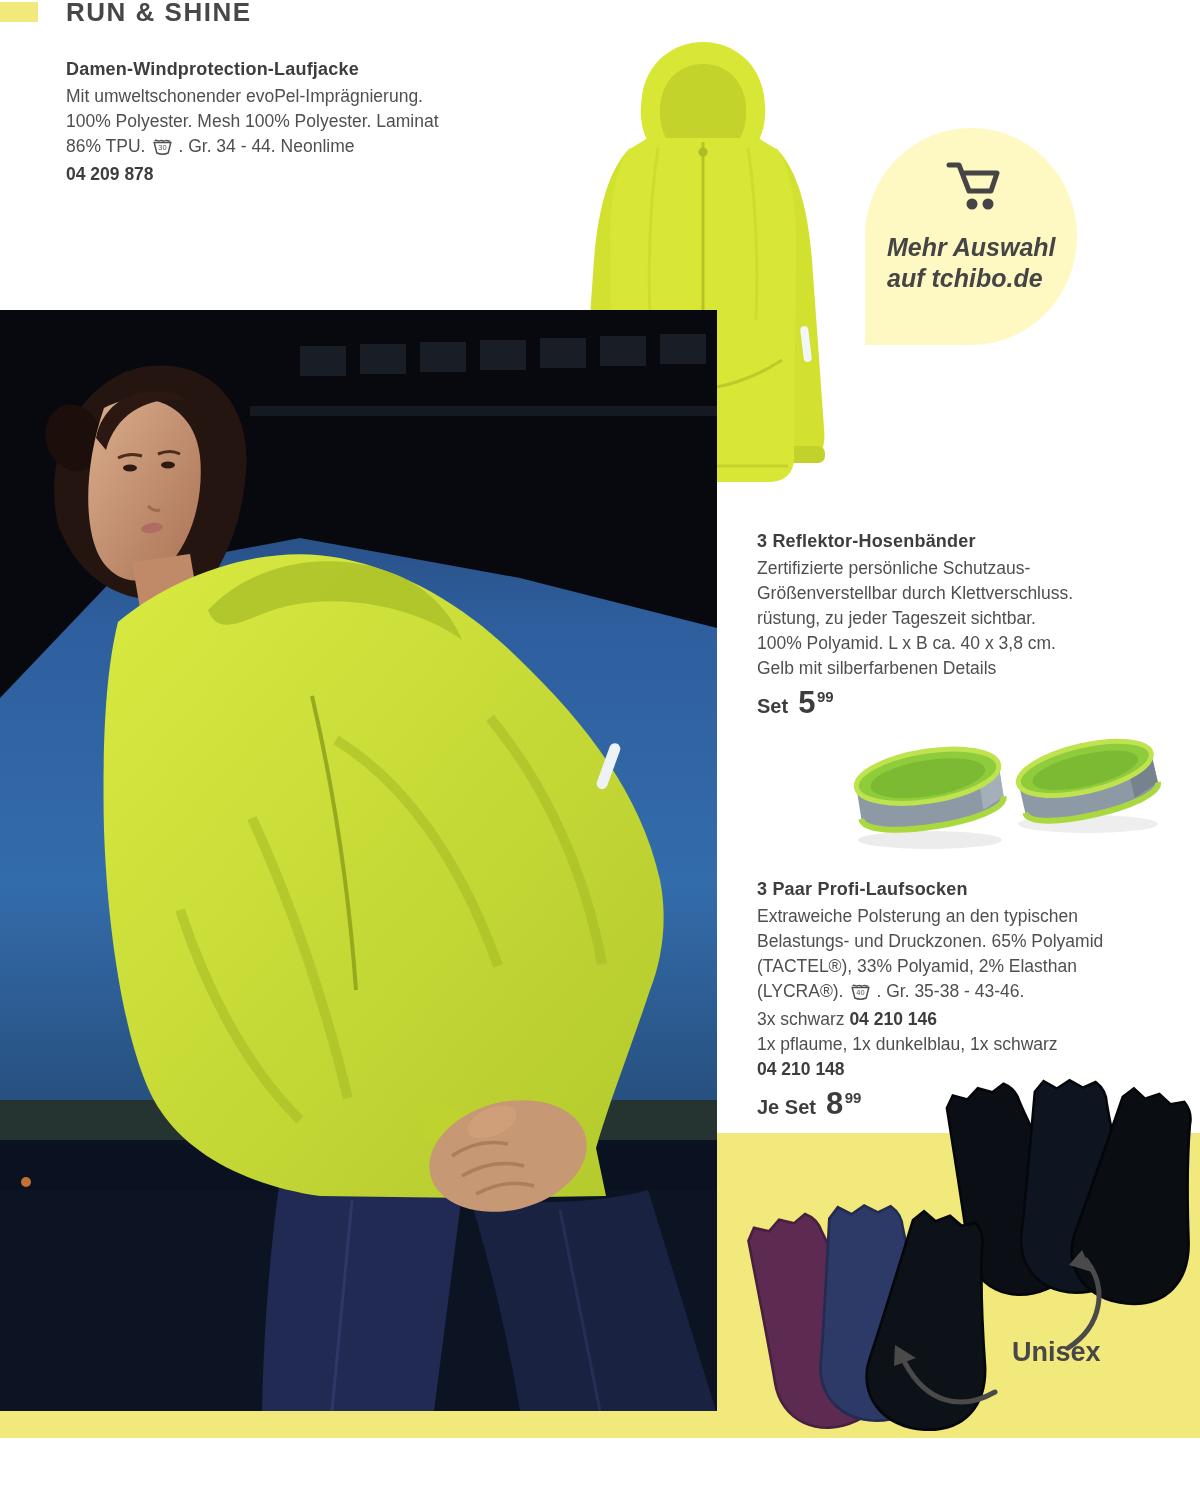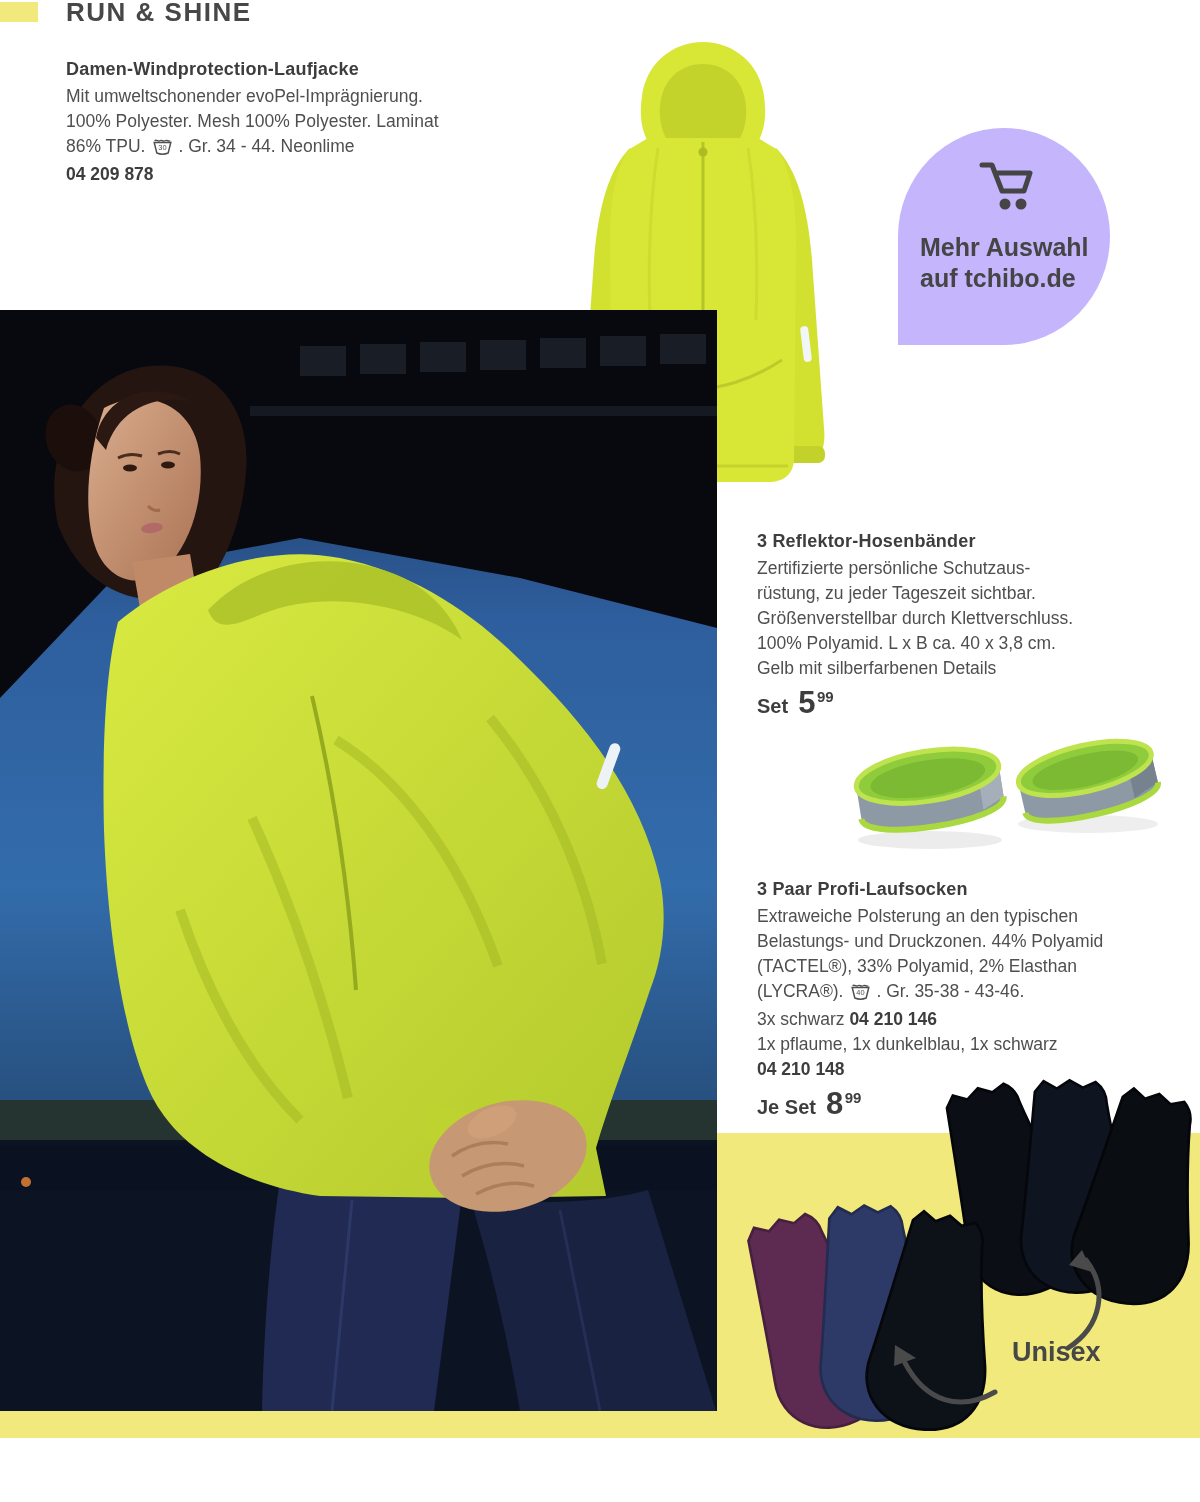--- a/index.html
+++ b/index.html
@@ -17,22 +17,22 @@
   .article{font-weight:bold;color:#3d3d3d;}
   .bold-num{font-weight:bold;color:#3d3d3d;}
   .price-row{margin-top:9px;color:#3d3d3d;}
   .price-label{font-weight:bold;font-size:20px;margin-right:10px;color:#3d3d3d;}
   .price-int{font-weight:bold;font-size:31px;letter-spacing:.5px;}
   .price-sup{font-weight:bold;font-size:15px;position:relative;top:-11px;left:1px;}
   .care{display:inline-block;vertical-align:-3px;margin:0 5px 0 7px;}
   
   .jacket-shot{left:538px;top:30px;width:330px;height:480px;background:#ffffff;}
   
-  .badge{left:898px;top:128px;width:212px;height:217px;background:#c4b5fd;
-         border-radius:50% 50% 50% 0;cursor:pointer;}
+  .badge{left:865px;top:128px;width:212px;height:217px;background:#fef9c3;
+         border-radius:50% 50% 50% 0;cursor:pointer;font-style:italic;}
   .badge-cart{position:absolute;left:74px;top:28px;}
   .badge-text{position:absolute;left:22px;top:104px;font-size:25px;line-height:31px;font-weight:bold;color:#454545;}
   
   .photo{left:0;top:310px;width:717px;height:1101px;background:#10203a;}
   .photo svg{display:block;}
   
   .yellow-right{left:716px;top:1133px;width:484px;height:326px;background:#f1e97c;}
   .yellow-strip{left:0;top:1411px;width:1200px;height:48px;background:#f1e97c;}
   .socks-shot{left:724px;top:1078px;width:480px;height:385px;}
   .arrows{left:850px;top:1230px;width:340px;height:185px;}
@@ -180,22 +180,22 @@
           <path d="M462,866 q30,-18 62,-10"></path>
           <path d="M476,884 q30,-16 58,-8"></path>
       </g>
       <ellipse cx="492" cy="812" rx="26" ry="14" fill="#cf9f79" transform="rotate(-24 492 812)"></ellipse>
     </svg>
   </div>
 
   <section class="abs prod bands-text">
     <h2>3 Reflektor-Hosenbänder</h2>
     <div>Zertifizierte persönliche Schutzaus-</div>
+    <div>Größenverstellbar durch Klettverschluss.</div>
     <div>rüstung, zu jeder Tageszeit sichtbar.</div>
-    <div>Größenverstellbar durch Klettverschluss.</div>
     <div>100% Polyamid. L x B ca. 40 x 3,8 cm.</div>
     <div>Gelb mit silberfarbenen Details</div>
     <div class="price-row">
       <span class="price-label">Set</span><span class="price-int">5</span><span class="price-sup">99</span>
     </div>
   </section>
 
   <div class="abs bands-shot">
     <svg width="340" height="148" viewBox="0 0 340 148">
       <ellipse cx="100" cy="128" rx="72" ry="9" fill="#dddddd" opacity="0.55"></ellipse>
@@ -215,21 +215,21 @@
         <ellipse cx="258" cy="56" rx="68" ry="23" fill="#8fcc3c"></ellipse>
         <ellipse cx="258" cy="56" rx="68" ry="23" fill="none" stroke="#bfe34f" stroke-width="5"></ellipse>
         <ellipse cx="258" cy="58" rx="54" ry="16" fill="#7cba33"></ellipse>
       </g>
     </svg>
   </div>
 
   <section class="abs prod socks-text">
     <h2>3 Paar Profi-Laufsocken</h2>
     <div>Extraweiche Polsterung an den typischen</div>
-    <div>Belastungs- und Druckzonen. 44% Polyamid</div>
+    <div>Belastungs- und Druckzonen. 65% Polyamid</div>
     <div>(TACTEL®), 33% Polyamid, 2% Elasthan</div>
     <div>
       <span>(LYCRA®).</span><span class="care"><svg width="21" height="18" viewBox="0 0 24 20" aria-hidden="true">
             <path d="M3 4 C5 2 7 5.5 9 4 C11 2.5 13 5.5 15 4 C17 2.5 19 5.5 21 4" stroke="#4f4f4f" stroke-width="1.6" fill="none"></path>
             <path d="M2.5 6 L21.5 6 L18.5 18 C14 19.8 10 19.8 5.5 18 Z" fill="none" stroke="#4f4f4f" stroke-width="1.7"></path>
             <text x="12" y="15" font-size="8.5" text-anchor="middle" fill="#4f4f4f">40</text>
           </svg></span><span>. Gr. 35-38 - 43-46.</span>
     </div>
     <div>
       <span>3x schwarz </span><span class="bold-num">04 210 146</span>

